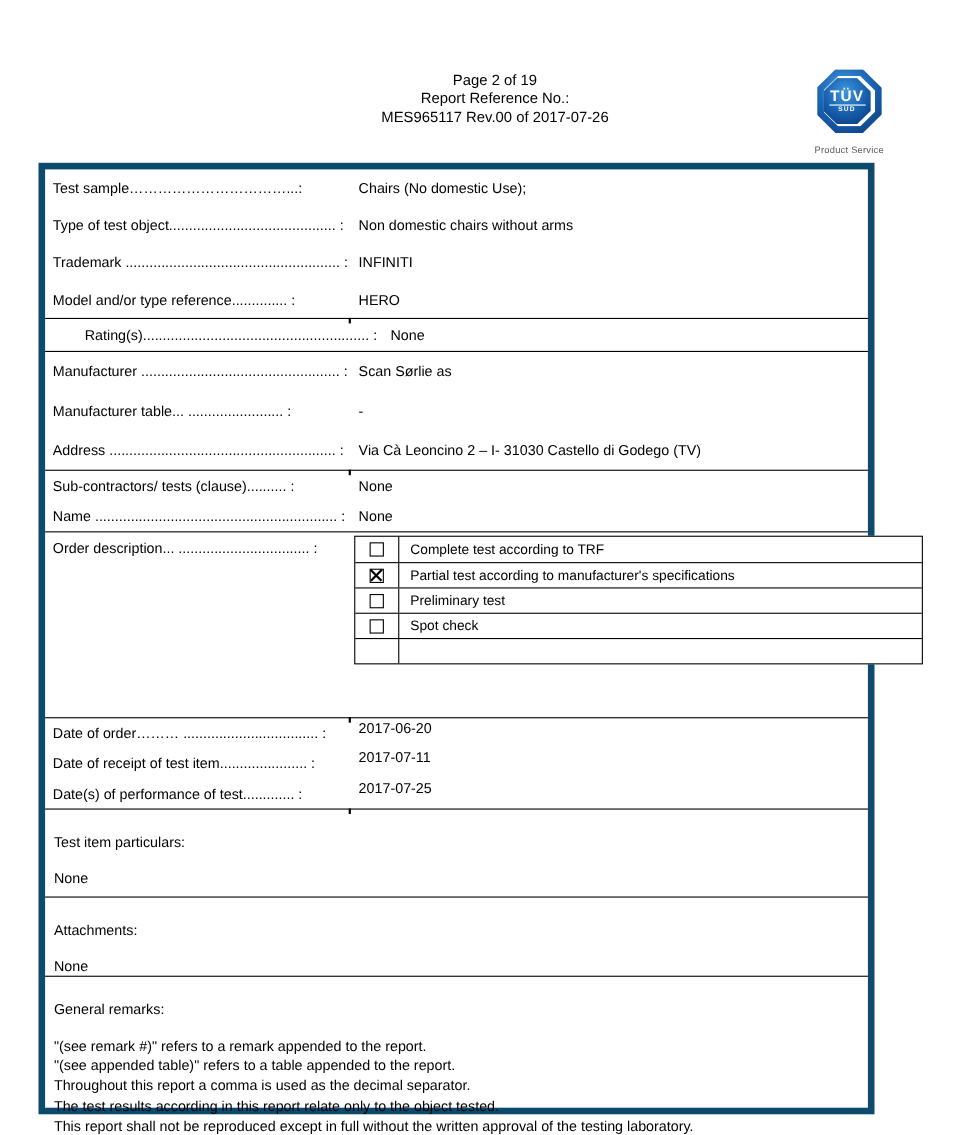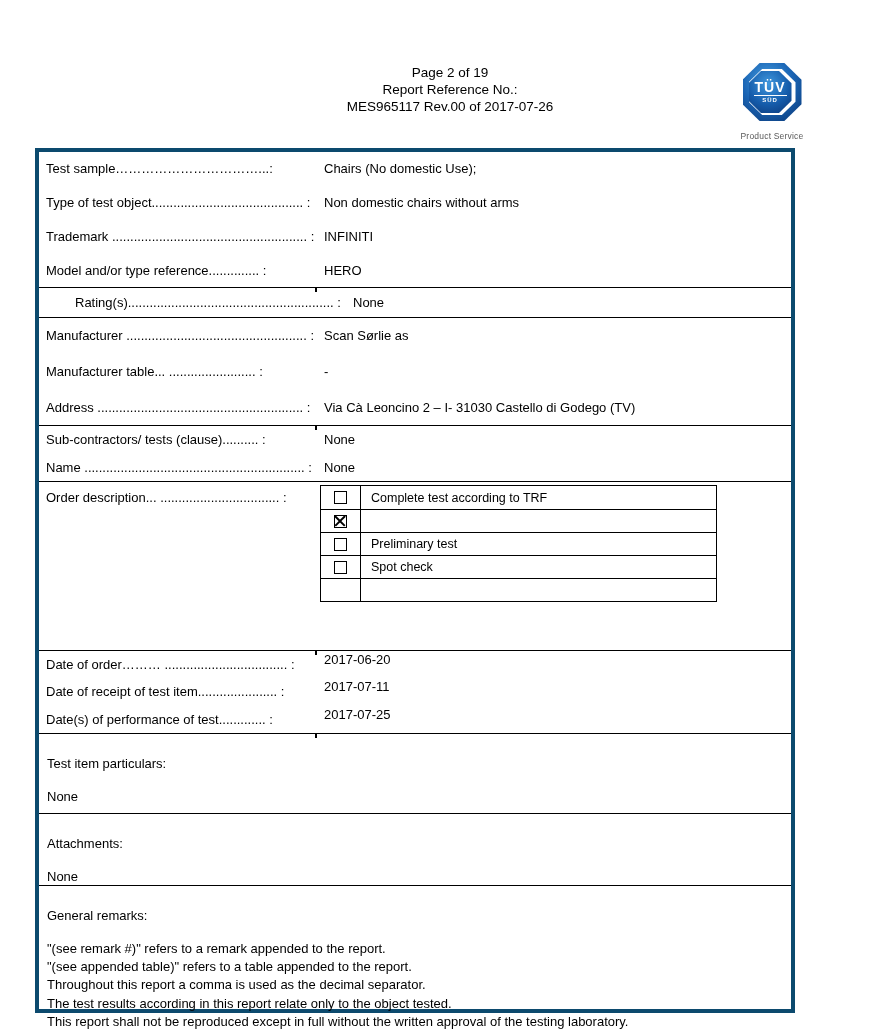--- a/index.html
+++ b/index.html
@@ -38,21 +38,21 @@
   .octa-core .tuv {
     font-size:14px; font-weight:bold; letter-spacing:1px; line-height:13px;
     border-bottom:1.5px solid #fff; padding:0 1px 1px 1px;
   }
   .octa-core .sud { font-size:6px; font-weight:bold; letter-spacing:1px; margin-top:1px; }
   .logo-caption { margin-top:10px; font-size:8.5px; color:#5a5a5a; letter-spacing:.2px; }
 
   
   .doc-table {
     position:absolute; left:35px; top:148px; width:760px; height:865px;
-    border:4px solid #0c4a6e; background:#fff;
+    border:6px solid #0c4a6e; background:#fff;
   }
   .sec { position:relative; border-top:1.5px solid #000; }
   .sec:first-child { border-top:none; }
   .tick { position:absolute; left:276px; top:-1px; width:1.5px; height:5px; background:#000; }
 
   .rows { display:flex; flex-direction:column; height:100%; }
   .row { flex:1; display:flex; align-items:center; padding-left:7px; position:relative; }
   .flabel { width:278px; flex-shrink:0; white-space:nowrap; font-size:13px; }
   .fvalue { position:absolute; left:285px; white-space:nowrap; font-size:13px; }
 
@@ -67,21 +67,21 @@
   .sec-parts  { height:80px; }
   .sec-attach { height:72px; }
   .sec-remarks{ height:132px; }
   .block-value { margin-top:18px; }
   .remark-lines { margin-top:17px; line-height:18.2px; font-size:13px; }
 
   .order-label-row { padding:6px 0 0 7px; }
 
   
   .cb-table {
-    position:absolute; left:281px; top:3px; width:397px;
+    position:absolute; left:281px; top:3px; width:517px;
     border:1.5px solid #000; background:#fff; z-index:2;
   }
   .cb-row { display:flex; height:23px; border-top:1.5px solid #000; }
   .cb-row:first-child { border-top:none; }
   .cb-box-cell {
     width:40px; flex-shrink:0; border-right:1.5px solid #000;
     display:flex; align-items:center; justify-content:center;
   }
   .cb-label-cell {
     flex:1; display:flex; align-items:center; padding-left:10px;
@@ -187,20 +187,21 @@
       <div class="cb-row">
         <div class="cb-box-cell">
           <div class="checkbox"></div>
         </div>
         <div class="cb-label-cell">Complete test according to TRF</div>
       </div>
       <div class="cb-row">
         <div class="cb-box-cell">
           <div class="checkbox checked"></div>
         </div>
+        <div class="cb-label-cell">Partial test according to manufacturer's specifications</div>
       </div>
       <div class="cb-row">
         <div class="cb-box-cell">
           <div class="checkbox"></div>
         </div>
         <div class="cb-label-cell">Preliminary test</div>
       </div>
       <div class="cb-row">
         <div class="cb-box-cell">
           <div class="checkbox"></div>

